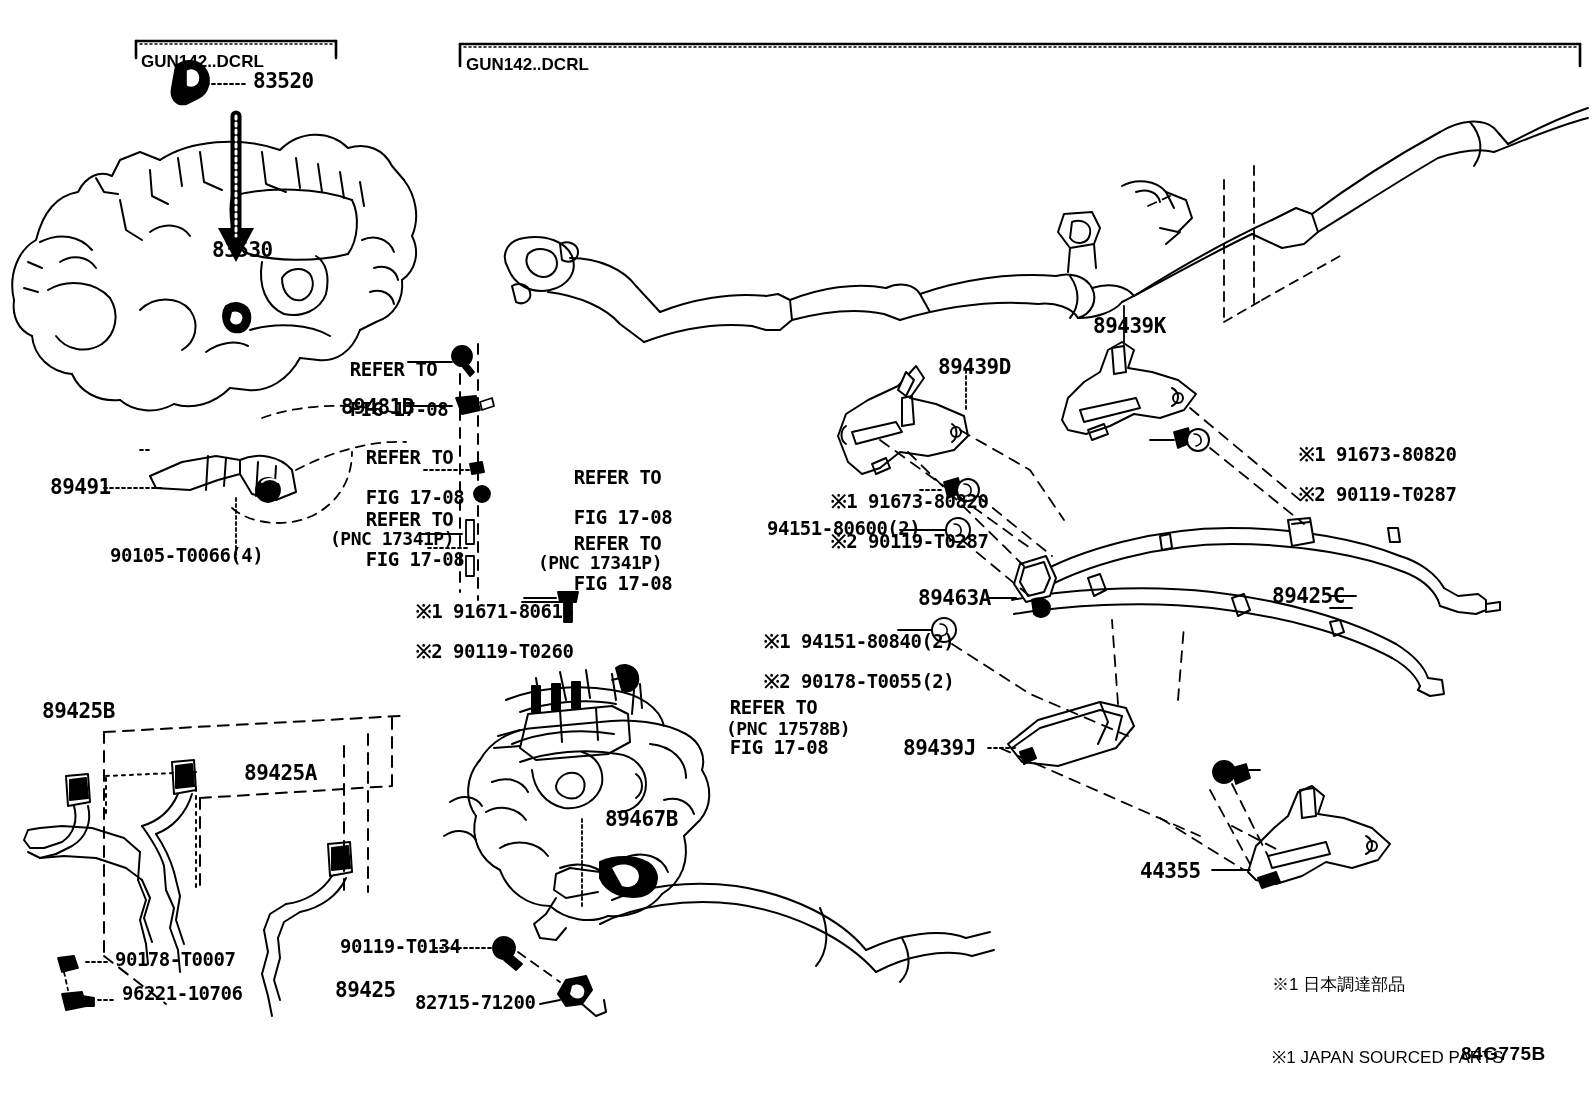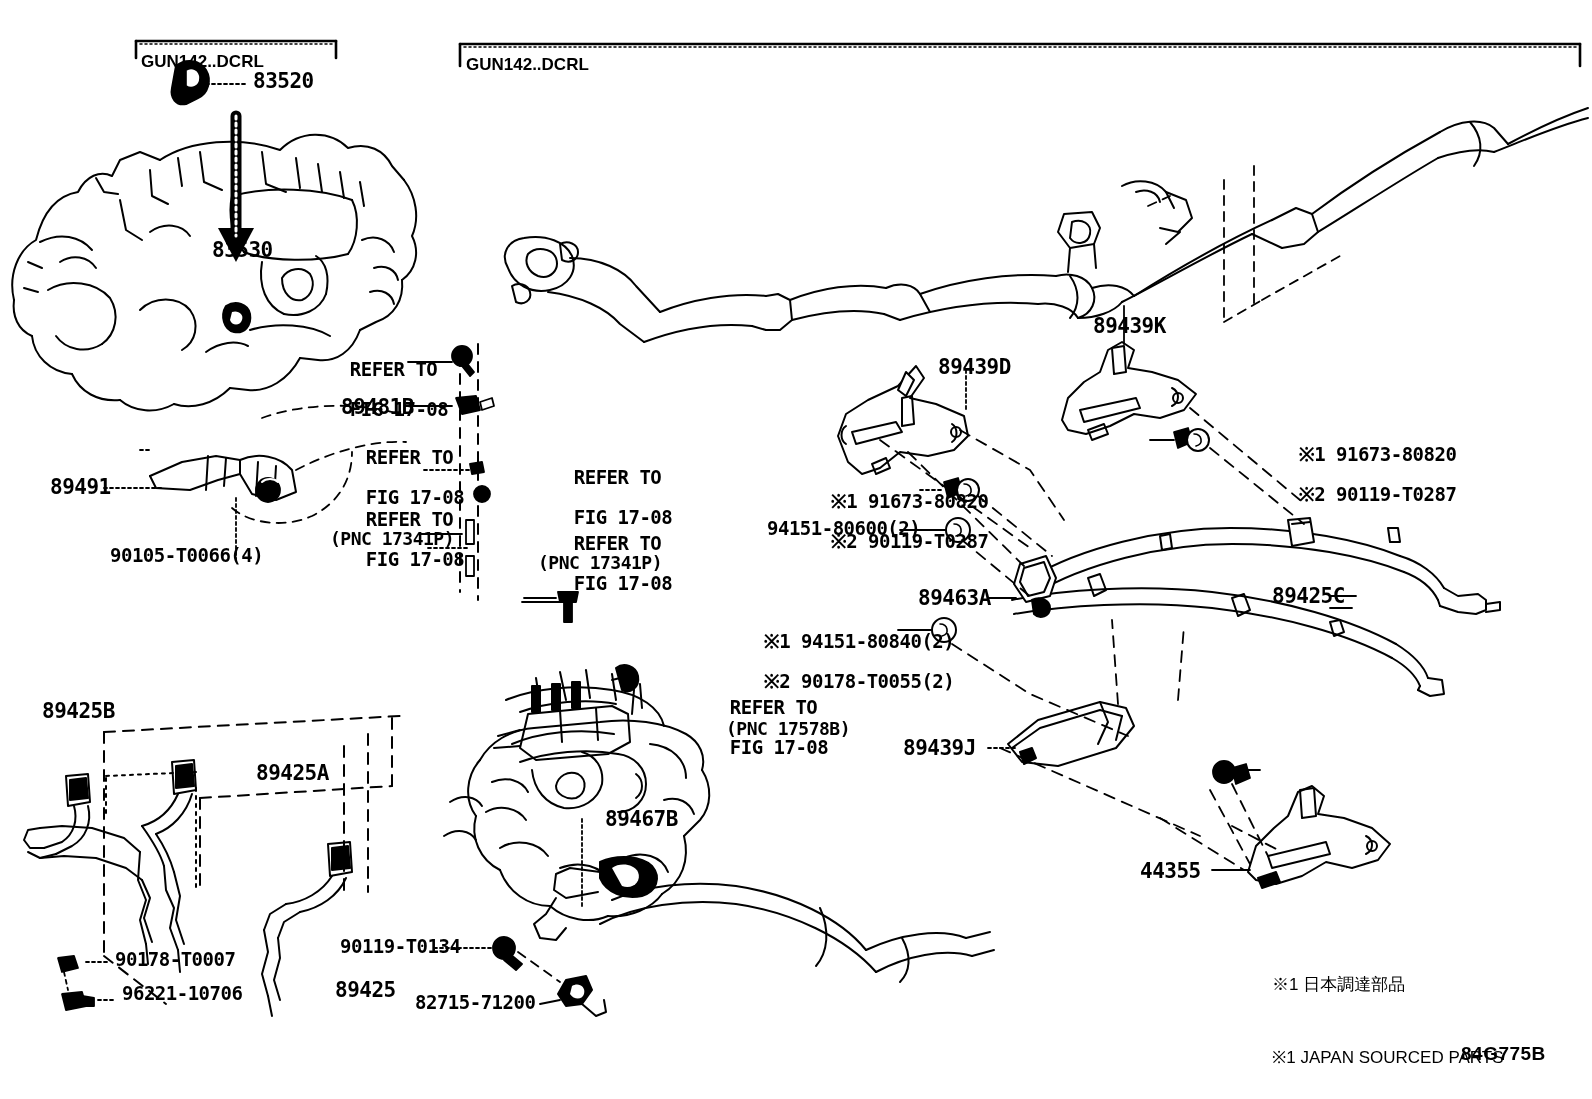--- a/index.html
+++ b/index.html
@@ -568,20 +568,24 @@
     <span>REFER TO</span><br>
     <span>FIG 17-08</span>
   </div>
 
   <div class="lbl n18 ml" style="left:530px;top:514px;">
     <span>REFER TO</span><br>
     <span>FIG 17-08</span>
   </div>
   <div class="lbl n17" style="left:538px;top:554px;">(PNC 17341P)</div>
 
+  <div class="lbl n18 ml" style="left:372px;top:582px;">
+    <span>※1 91671-80616</span><br>
+    <span>※2 90119-T0260</span>
+  </div>
 
   <div class="lbl n18 ml" style="left:686px;top:678px;">
     <span>REFER TO</span><br>
     <span>FIG 17-08</span>
   </div>
   <div class="lbl n17" style="left:726px;top:720px;">(PNC 17578B)</div>
 
   <div class="lbl n20" style="left:938px;top:356px;">89439D</div>
 
   <div class="lbl n20" style="left:1093px;top:315px;">89439K</div>
@@ -607,21 +611,21 @@
 
   <div class="lbl n20" style="left:1272px;top:585px;">89425C</div>
 
   <div class="lbl n20" style="left:903px;top:737px;">89439J</div>
 
   <div class="lbl n20" style="left:1140px;top:860px;">44355</div>
 
 
   <div class="lbl n20" style="left:42px;top:700px;">89425B</div>
 
-  <div class="lbl n20" style="left:256px;top:762px;">89425A</div>
+  <div class="lbl n20" style="left:244px;top:762px;">89425A</div>
 
   <div class="lbl n18" style="left:115px;top:950px;">90178-T0007</div>
 
   <div class="lbl n18" style="left:122px;top:984px;">96221-10706</div>
 
   <div class="lbl n18" style="left:340px;top:937px;">90119-T0134</div>
 
   <div class="lbl n20" style="left:335px;top:979px;">89425</div>
 
   <div class="lbl n18" style="left:415px;top:993px;">82715-71200</div>

